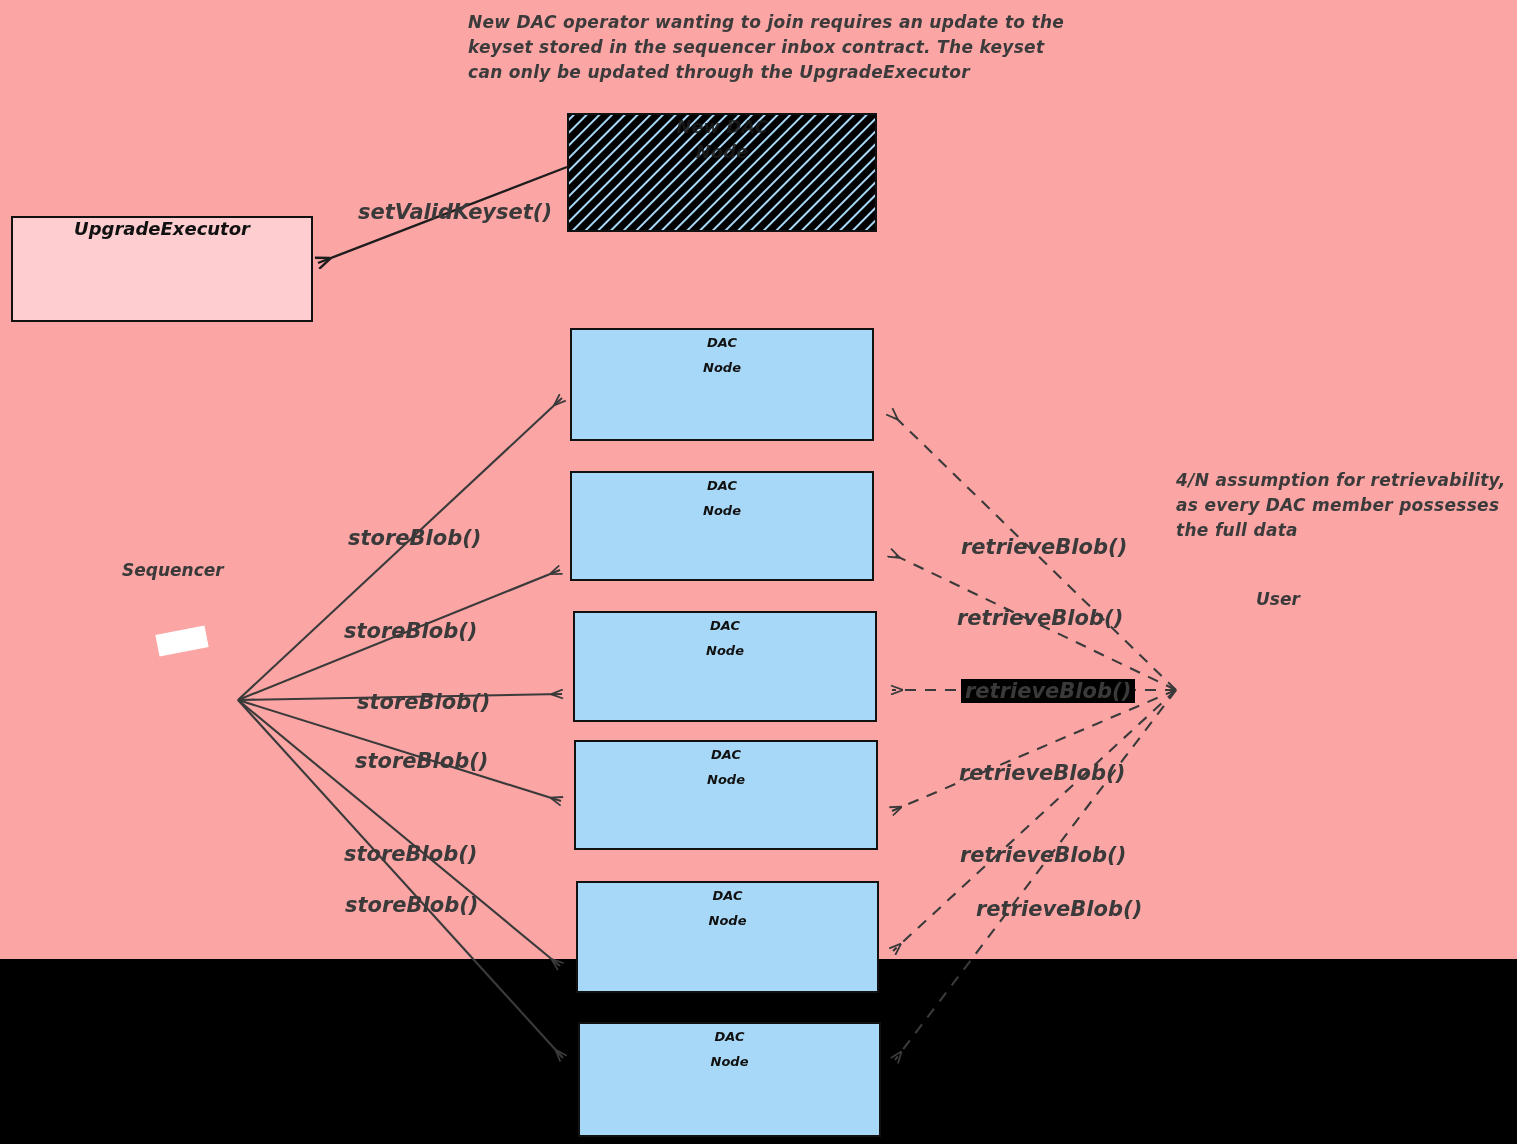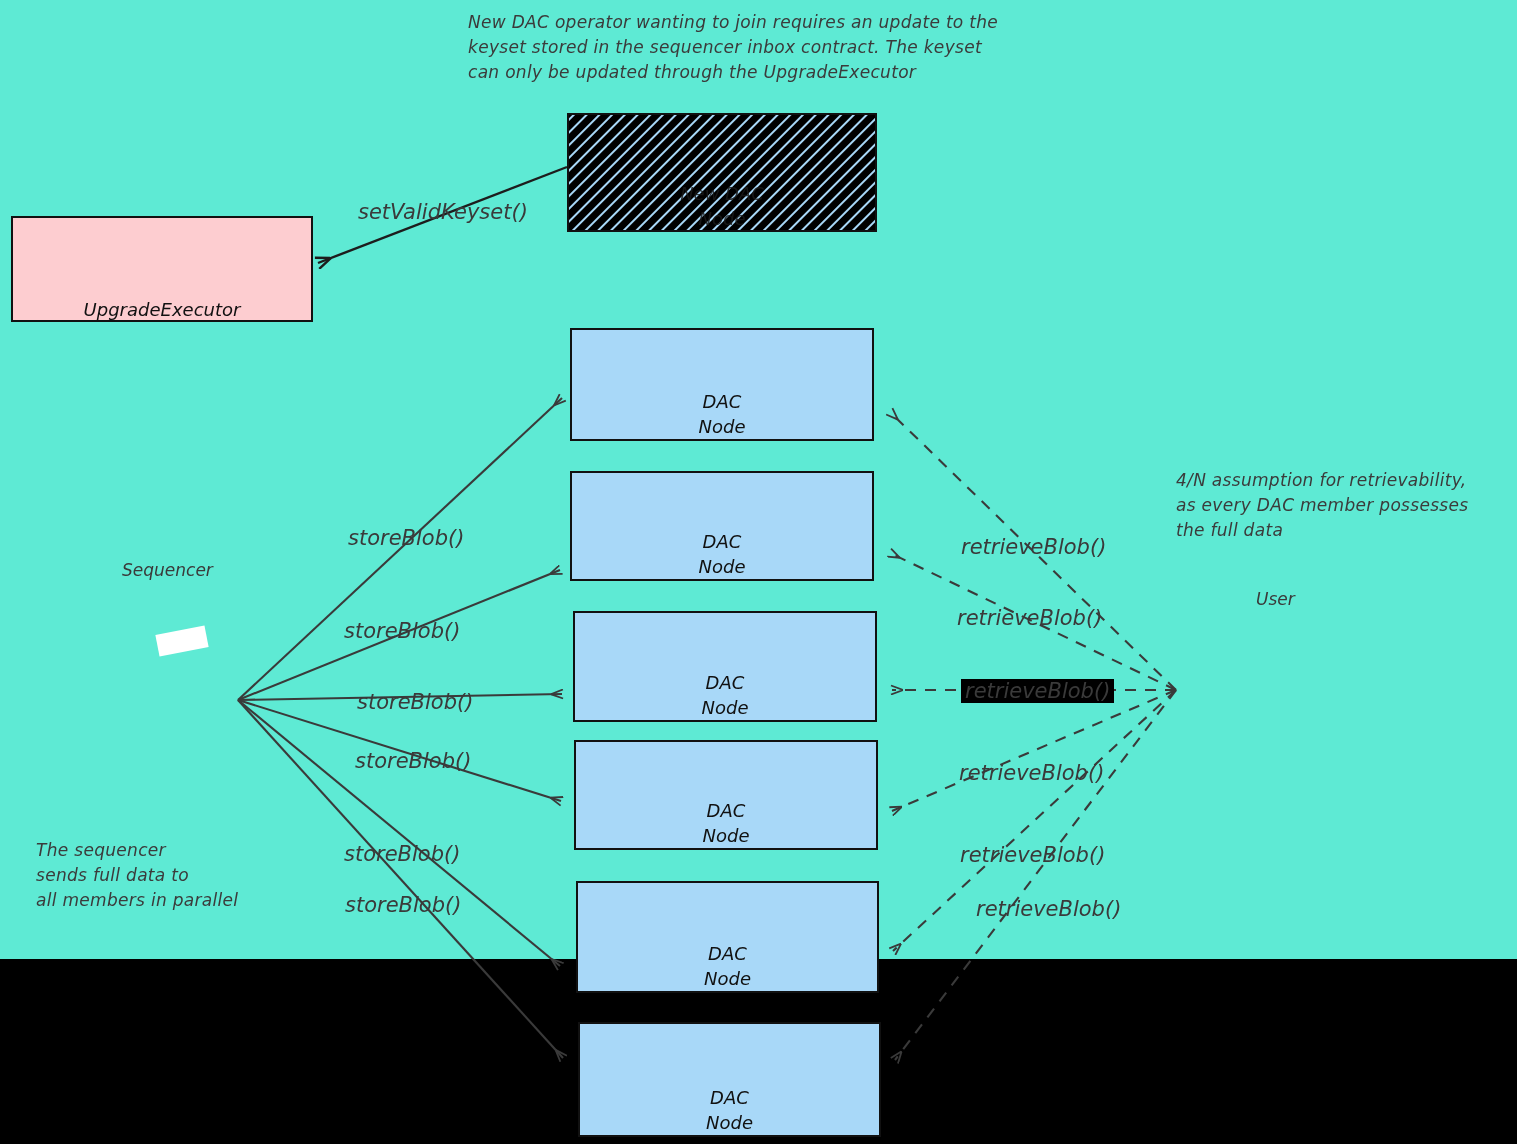--- a/index.html
+++ b/index.html
@@ -1,31 +1,31 @@
 <!DOCTYPE html>
 <html><head>
 <meta charset="utf-8">
 <style>
   html,body{margin:0;padding:0;background:#000;}
   body{width:1517px;height:1144px;overflow:hidden;
        font-family:"DejaVu Sans","Liberation Sans",sans-serif;}
-  #stage{position:relative;width:1517px;height:959px;background:#5eead4;}
+  #stage{position:relative;width:1517px;height:959px;background:#fca5a5;font-weight:bold;}
   svg.layer{position:absolute;left:0;top:0;width:1517px;height:1144px;}
 
   .note{position:absolute;color:#3b3b3b;font-size:17px;line-height:25px;
         font-family:"DejaVu Sans","Liberation Sans",sans-serif;
         font-style:italic;letter-spacing:.3px;white-space:pre-line;}
   .edge-label{position:absolute;color:#3a3a3a;font-size:21px;font-style:italic;
         font-family:"DejaVu Sans","Liberation Sans",sans-serif;white-space:nowrap;}
   .actor-label{position:absolute;color:#3a3a3a;font-size:17px;font-style:italic;
         font-family:"DejaVu Sans","Liberation Sans",sans-serif;white-space:nowrap;}
 
   .node-box{position:absolute;border:2px solid #111;box-sizing:border-box;
-            display:flex;align-items:flex-end;justify-content:center;}
-  .node-text{color:#111;font-size:18px;font-style:italic;line-height:25px;
+            display:flex;align-items:flex-start;justify-content:center;}
+  .node-text{color:#111;font-size:13px;font-style:italic;line-height:25px;
              text-align:center;white-space:pre-line;
              font-family:"DejaVu Sans","Liberation Sans",sans-serif;}
   .exec-text{color:#111;font-size:18px;font-style:italic;
              font-family:"DejaVu Sans","Liberation Sans",sans-serif;}
   .hatch-text{color:#1b1b1b;font-size:18px;font-style:italic;line-height:25px;
              text-align:center;white-space:pre-line;opacity:.85;
              font-family:"DejaVu Sans","Liberation Sans",sans-serif;}
   .seq-glyph{position:absolute;background:#fff;transform:rotate(-11deg);}
 </style>
 </head>
@@ -130,17 +130,14 @@
   <div class="edge-label" style="left:957px;top:606px;">retrieveBlob()</div>
   <div class="edge-label" style="left:961px;top:679px;background:#000;padding:0 4px;">retrieveBlob()</div>
   <div class="edge-label" style="left:959px;top:761px;">retrieveBlob()</div>
   <div class="edge-label" style="left:960px;top:843px;">retrieveBlob()</div>
   <div class="edge-label" style="left:976px;top:897px;">retrieveBlob()</div>
 
   <div class="note" style="left:1176px;top:468px;width:330px;">4/N assumption for retrievability,
 as every DAC member possesses
 the full data</div>
 
-  <div class="note" style="left:36px;top:838px;width:250px;">The sequencer
-sends full data to
-all members in parallel</div>
 
 </div>
 
 </body></html>

